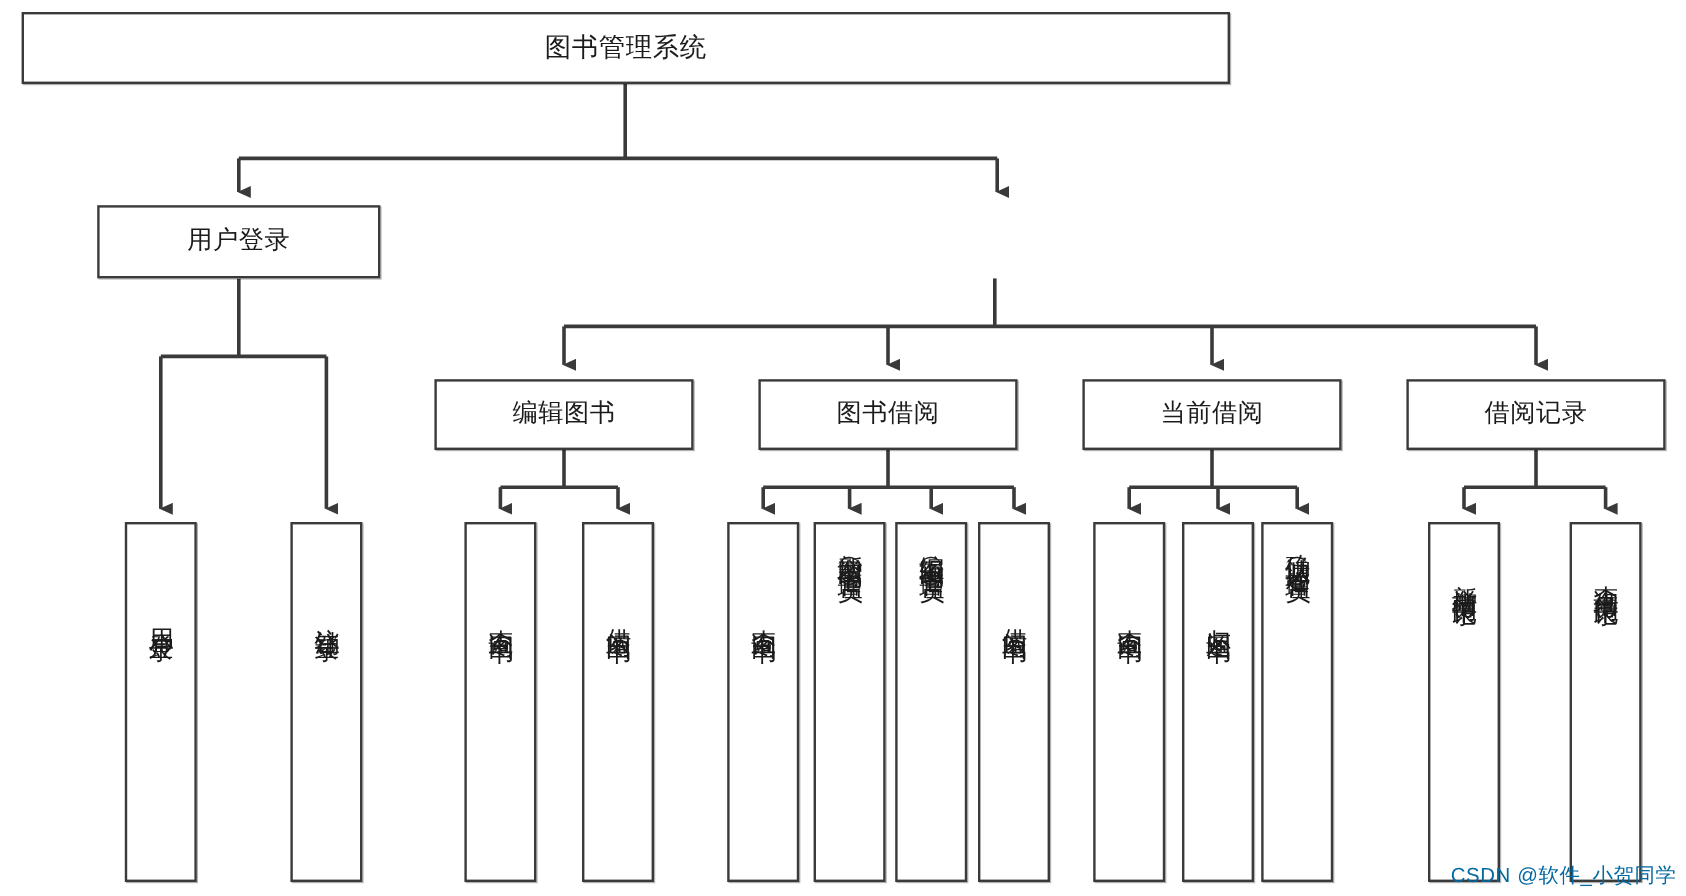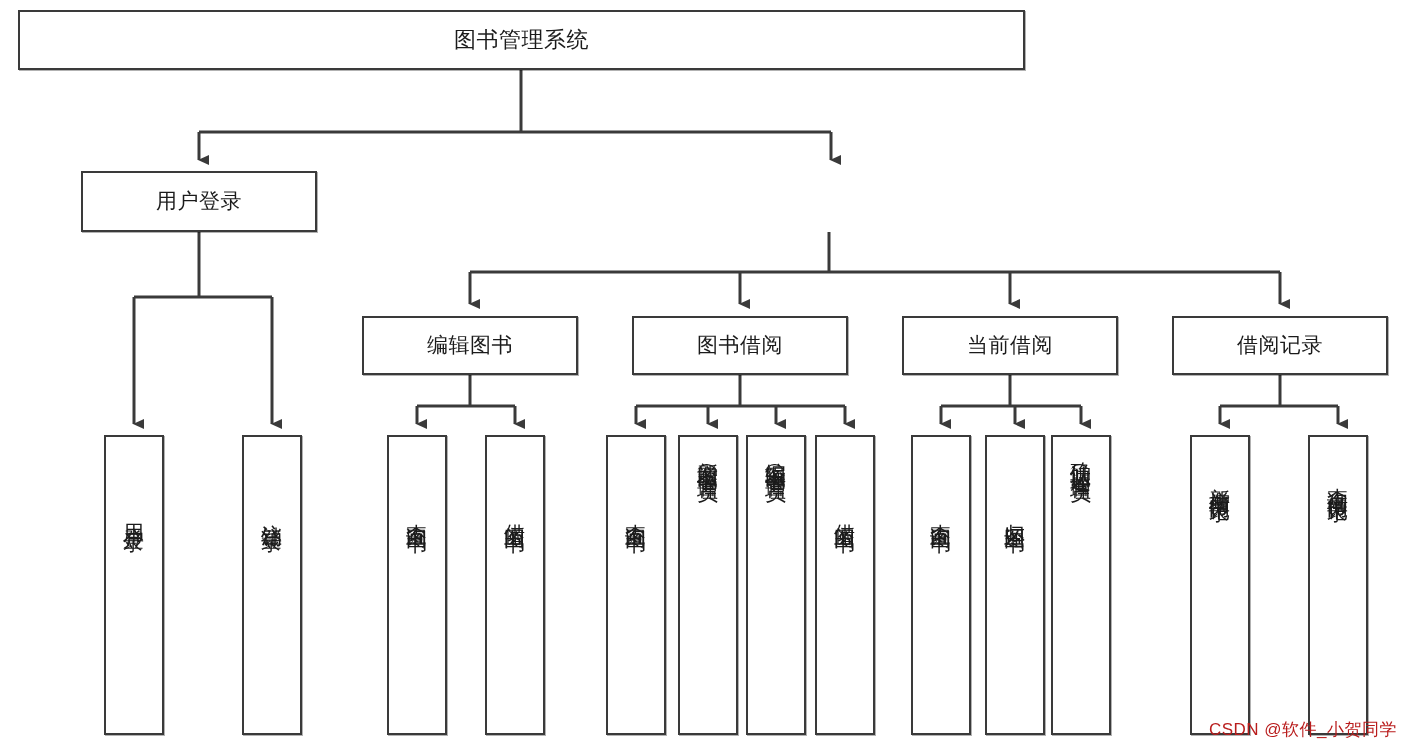--- a/index.html
+++ b/index.html
@@ -60,21 +60,21 @@
     font-size: 21px;
     line-height: 1.0;
     letter-spacing: 3px;
     white-space: nowrap;
   }
   .watermark {
     position: absolute;
     right: 8px;
     bottom: 6px;
     font-size: 17px;
-    color: #b91c1c;
+    color: #0369a1;
     letter-spacing: 0.5px;
     white-space: nowrap;
   }
 </style>
 </head>
 <body>
 
 <div id="canvas">
 
   <svg id="wires" viewBox="0 0 1405 747" xmlns="http://www.w3.org/2000/svg">

